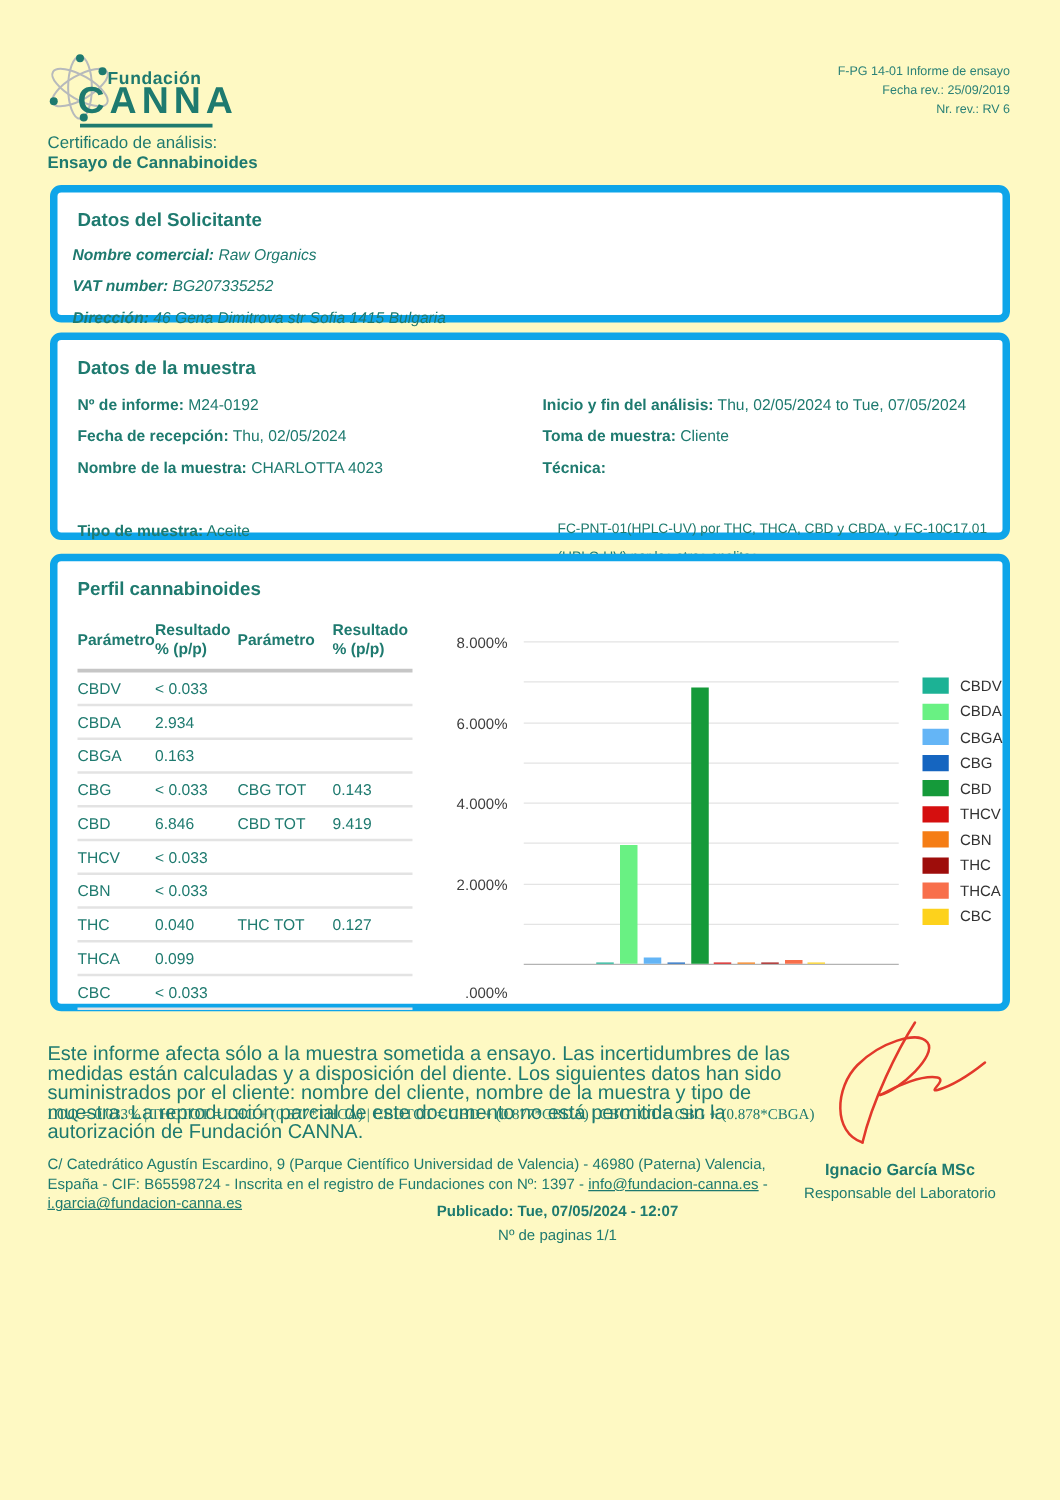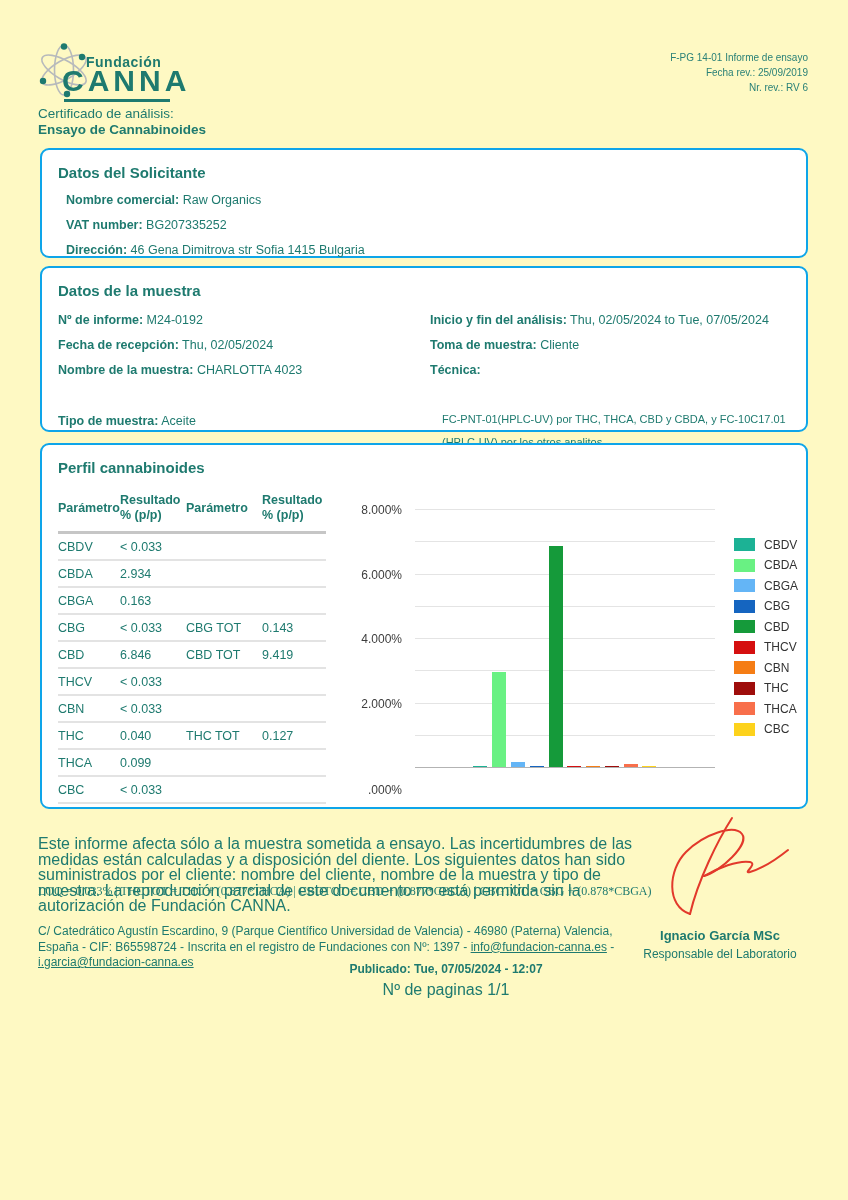--- a/index.html
+++ b/index.html
@@ -8,29 +8,29 @@
   
   .logo-block{position:absolute;left:36px;top:38px;width:260px;height:70px;}
   .atom-icon{position:absolute;left:0;top:4px;}
   .brand-top{position:absolute;left:50px;top:16px;font-size:14px;font-weight:bold;letter-spacing:.5px;}
   .brand-main{position:absolute;left:26px;top:26px;font-size:30px;font-weight:bold;letter-spacing:4px;}
   .brand-underline{position:absolute;left:28px;top:61px;width:106px;height:3px;background:#1e7a6f;}
   .doc-ref{position:absolute;right:40px;top:50px;text-align:right;font-size:10px;line-height:15px;color:#2a8177;}
   .cert-line1{position:absolute;left:38px;top:106px;font-size:13.5px;}
   .cert-line2{position:absolute;left:38px;top:122px;font-size:13.5px;font-weight:bold;}
   
-  .box{position:absolute;left:40px;width:768px;border:2px solid #0ea5e9;border-radius:9px;box-sizing:border-box;background:#fff;}
+  .box{position:absolute;left:40px;width:768px;border:6px solid #0ea5e9;border-radius:9px;box-sizing:border-box;background:#fff;}
   .box h2{margin:0;font-size:15px;font-weight:bold;color:#1e7a6f;}
   .box1{top:148px;height:110px;}
   .box2{top:266px;height:166px;}
   .box3{top:443px;height:366px;}
   .box-title{position:absolute;left:16px;top:14px;}
   .field-line{white-space:nowrap;font-size:12.5px;line-height:25px;}
   .lbl{font-weight:bold;}
-  #sol-fields{position:absolute;left:24px;top:38px;}
+  #sol-fields{position:absolute;left:12px;top:38px;font-style:italic;}
   #muestra-left{position:absolute;left:16px;top:40px;}
   #muestra-right{position:absolute;left:388px;top:40px;width:372px;}
   .tecnica{position:absolute;left:388px;top:128px;width:352px;margin:12px;font-size:11px;line-height:23px;}
   .tipo-line{position:absolute;left:16px;top:146px;font-size:12.5px;}
   
   .ctable{position:absolute;left:16px;top:46px;width:268px;font-size:12.5px;}
   .thead{display:flex;align-items:center;border-bottom:3px solid #c6c6c6;padding-bottom:6px;min-height:34px;}
   .th{font-weight:bold;white-space:pre-line;line-height:15px;}
   .trow{display:flex;align-items:center;height:25px;border-bottom:2px solid #e3e3e3;}
   .c1{width:62px;} .c2{width:66px;} .c3{width:76px;} .c4{width:60px;}
@@ -45,21 +45,21 @@
   .legend{position:absolute;left:692px;top:93px;}
   .legend-item{display:flex;align-items:center;height:13px;margin-bottom:7.5px;}
   .swatch{width:21px;height:13px;margin-right:9px;display:inline-block;}
   .legend-label{font-size:12px;color:#333;}
   
   .disclaimer{position:absolute;left:38px;top:820px;width:606px;font-size:16px;line-height:15.5px;}
   .loq-line{position:absolute;left:38px;top:884px;width:640px;font-size:12px;font-family:Liberation Serif, serif;}
   .address{position:absolute;left:38px;top:912px;width:606px;font-size:12px;line-height:15.5px;}
   .address a{color:#1e7a6f;text-decoration:underline;}
   .published{position:absolute;left:46px;top:962px;width:800px;text-align:center;font-size:12px;font-weight:bold;}
-  .pages{position:absolute;left:46px;top:981px;width:800px;text-align:center;font-size:16px;}
+  .pages{position:absolute;left:46px;top:981px;width:800px;text-align:center;font-size:12px;}
   .sig-svg{position:absolute;left:648px;top:812px;}
   .sig-name{position:absolute;left:630px;top:928px;width:180px;text-align:center;font-size:13px;font-weight:bold;}
   .sig-role{position:absolute;left:620px;top:947px;width:200px;text-align:center;font-size:12px;}
 </style>
 </head>
 <body>
 
 <div class="page">
 
   <div class="logo-block">

